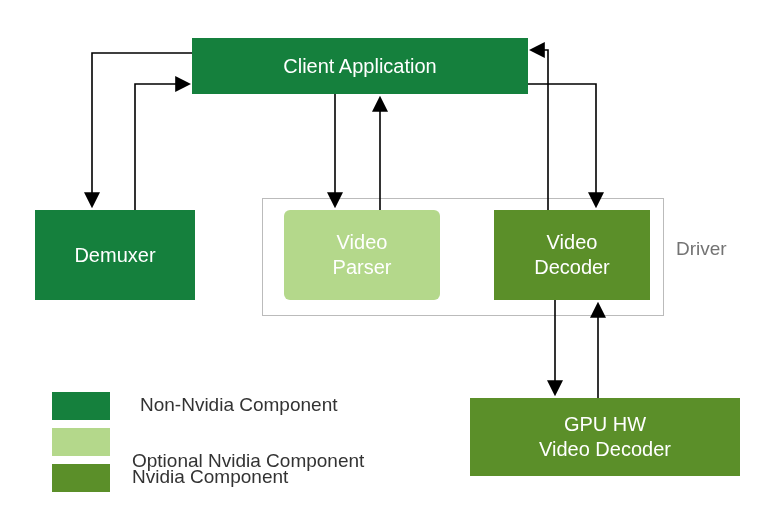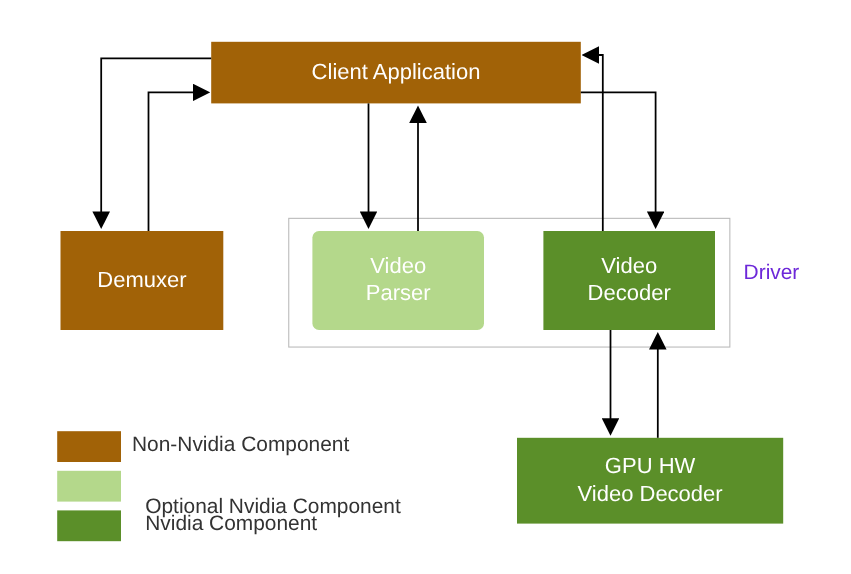--- a/index.html
+++ b/index.html
@@ -15,32 +15,32 @@
     position: absolute;
     display: flex;
     align-items: center;
     justify-content: center;
     text-align: center;
     color: #fff;
     font-size: 20px;
     line-height: 1.25;
     padding: 4px 8px;
   }
-  .blue { background: #a16207; }
+  .blue { background: #15803d; }
   .lightgreen { background: #b4d88b; }
   .green { background: #5b8f29; }
   .driver-box {
     position: absolute;
     border: 1px solid #bbb;
     background: transparent;
   }
   .driver-label {
     position: absolute;
     font-size: 19px;
-    color: #6d28d9;
+    color: #737373;
   }
   .legend-sw {
     position: absolute;
     width: 58px;
     height: 28px;
   }
   .legend-lbl {
     position: absolute;
     font-size: 19px;
     color: #333;
@@ -55,41 +55,41 @@
 </head>
 <body>
 
 <div class="driver-box" style="left:262px; top:198px; width:402px; height:118px;"></div>
 <div class="driver-label" style="left:676px; top:238px;">Driver</div>
 
 <div class="box blue" style="left:192px; top:38px; width:336px; height:56px;">
   <span>Client Application</span>
 </div>
 
-<div class="box blue" style="left:35px; top:210px; width:148px; height:90px;margin-left:20px;">
+<div class="box blue" style="left:35px; top:210px; width:160px; height:90px;">
   <span>Demuxer</span>
 </div>
 
 <div class="box lightgreen" style="left:284px; top:210px; width:156px; height:90px; border-radius:6px;">
   <span style="white-space:pre-line;">Video
 Parser</span>
 </div>
 
 <div class="box green" style="left:494px; top:210px; width:156px; height:90px;">
   <span style="white-space:pre-line;">Video
 Decoder</span>
 </div>
 
-<div class="box green" style="left:470px; top:398px; width:242px; height:78px;">
+<div class="box green" style="left:470px; top:398px; width:270px; height:78px;">
   <span style="white-space:pre-line;">GPU HW
 Video Decoder</span>
 </div>
 
 <div class="legend-sw blue" style="left:52px; top:392px;"></div>
-<div class="legend-lbl" style="left:120px; top:394px;text-align:right;">Non-Nvidia Component</div>
+<div class="legend-lbl" style="left:140px; top:394px;text-align:right;">Non-Nvidia Component</div>
 
 <div class="legend-sw lightgreen" style="left:52px; top:428px;"></div>
 <div class="legend-lbl" style="left:132px; top:450px;">Optional Nvidia Component</div>
 
 <div class="legend-sw green" style="left:52px; top:464px;"></div>
 <div class="legend-lbl" style="left:132px; top:466px;text-align:center;">Nvidia Component</div>
 
 <svg class="arrows">
   <defs>
     <marker id="ah" markerWidth="10" markerHeight="10" refX="8" refY="5" orient="auto">

